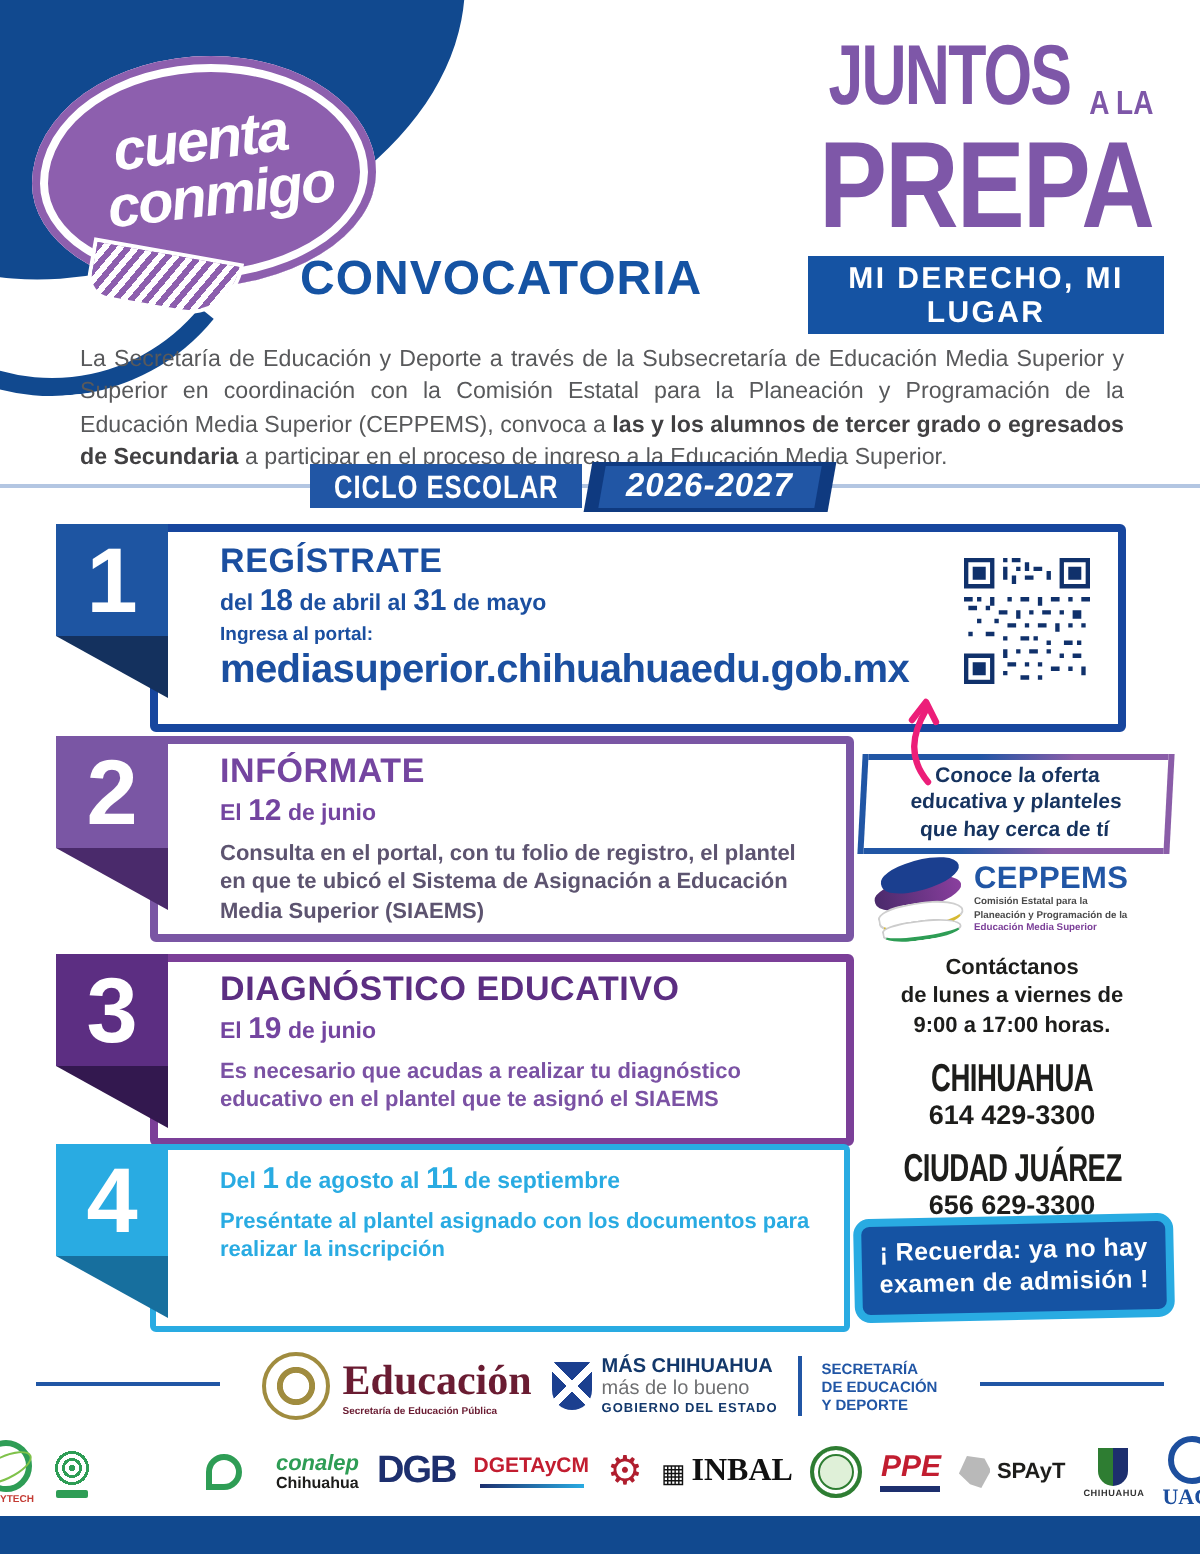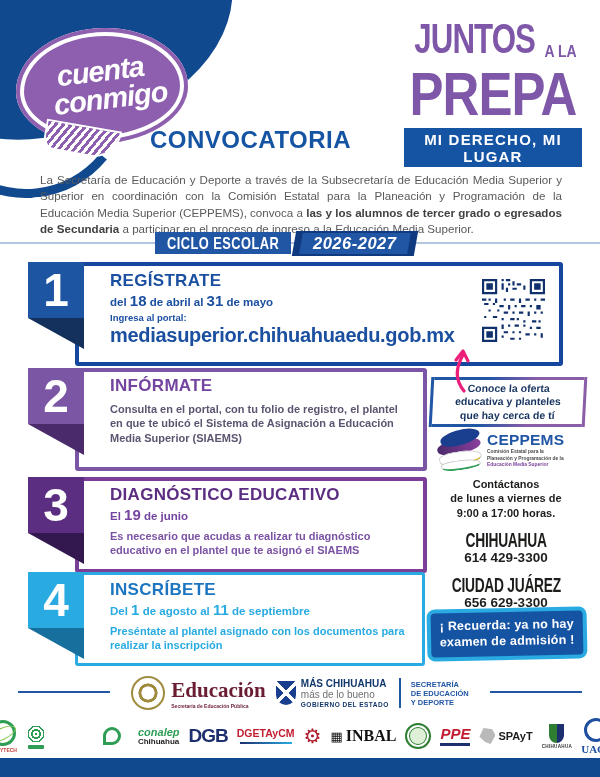--- a/index.html
+++ b/index.html
@@ -248,41 +248,41 @@
     </g>
   </svg>
 
   <div class="box box-2"></div>
   <div class="tile tile-2">
       <span>2</span>
     </div>
   <div class="fold fold-2"></div>
   <div class="content content-2">
     <div class="s-title">INFÓRMATE</div>
+    <div class="s-date"><span>El </span><span class="dn">12</span><span> de junio</span></div>
     <div class="s-body body-2">Consulta en el portal, con tu folio de registro, el plantel en que te ubicó el Sistema de Asignación a Educación Media Superior (SIAEMS)</div>
   </div>
 
   <div class="box box-3"></div>
   <div class="tile tile-3">
       <span>3</span>
     </div>
   <div class="fold fold-3"></div>
   <div class="content content-3">
     <div class="s-title">DIAGNÓSTICO EDUCATIVO</div>
     <div class="s-date date-3"><span>El </span><span class="dn">19</span><span> de junio</span></div>
     <div class="s-body body-3">Es necesario que acudas a realizar tu diagnóstico educativo en el plantel que te asignó el SIAEMS</div>
   </div>
 
   <div class="box box-4"></div>
   <div class="tile tile-4">
       <span>4</span>
     </div>
   <div class="fold fold-4"></div>
   <div class="content content-4">
-    <div class="s-title">INSCRÍBETE</div>
     <div class="s-date date-4"><span>Del </span><span class="dn">1</span><span> de agosto al </span><span class="dn">11</span><span> de septiembre</span></div>
     <div class="s-body body-4">Preséntate al plantel asignado con los documentos para realizar la inscripción</div>
   </div>
 
   <svg class="abs arrow" viewBox="0 0 36 46">
     <path d="M18 44 C 8 32, 10 20, 17 8" fill="none" stroke="#ec1e79" stroke-width="3.2" stroke-linecap="round"></path>
     <path d="M10 13 L17 4 L22 14" fill="none" stroke="#ec1e79" stroke-width="3.2" stroke-linecap="round" stroke-linejoin="round"></path>
   </svg>
 
   <div class="abs callout">

